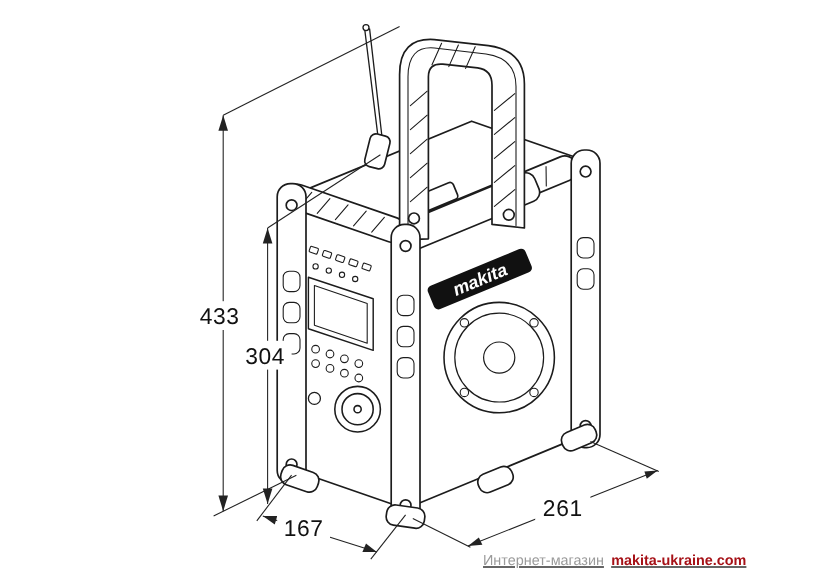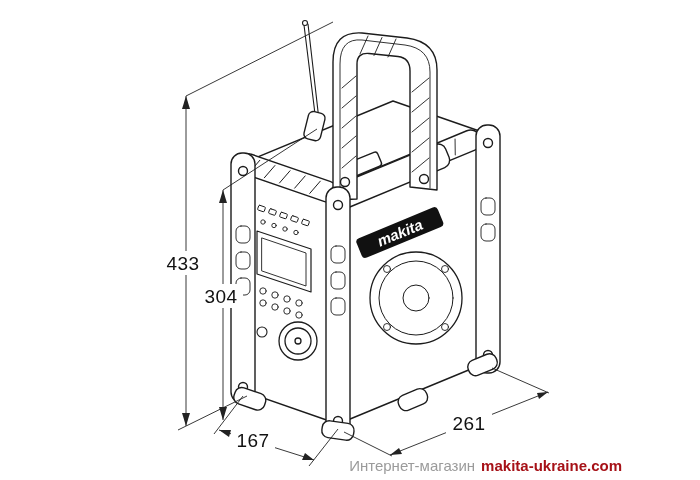--- a/index.html
+++ b/index.html
@@ -2,21 +2,21 @@
 <html><head>
 <meta charset="utf-8">
 <style>
   html,body{margin:0;padding:0;background:#fff;}
   .stage{position:relative;width:700px;height:480px;background:#ffffff;overflow:hidden;
          font-family:"Liberation Sans",sans-serif;}
   svg{display:block;}
   svg text{font-family:"Liberation Sans",sans-serif;}
   .dim-label{fill:#111;font-size:19px;letter-spacing:0.5px;}
   .logo-text{fill:#ffffff;font-size:15px;font-style:italic;font-weight:bold;}
-  .watermark{position:absolute;right:78px;bottom:6px;font-size:15px;white-space:nowrap;}
+  .watermark{position:absolute;right:78px;bottom:6px;font-size:12px;white-space:nowrap;text-decoration:underline;}
   .wm-prefix{color:#9b9b9b;margin-right:6px;}
   .wm-domain{color:#a61117;font-weight:bold;}
 </style>
 </head>
 <body>
 
 <div class="stage">
   <svg width="700" height="480" viewBox="0 0 700 480">
 
     <g stroke="#1c1c1c" fill="none" stroke-width="1.4" stroke-linecap="round" stroke-linejoin="round">

